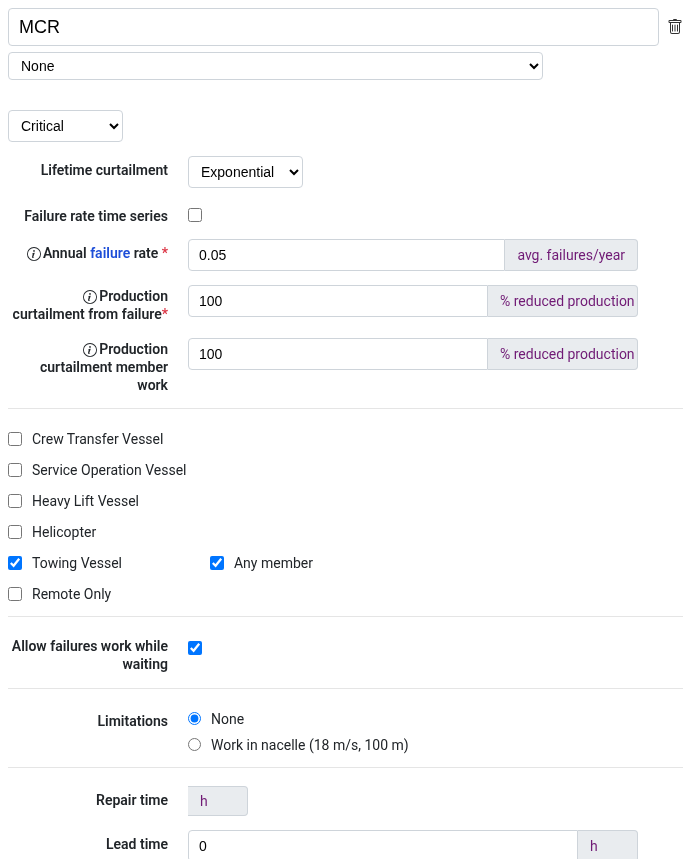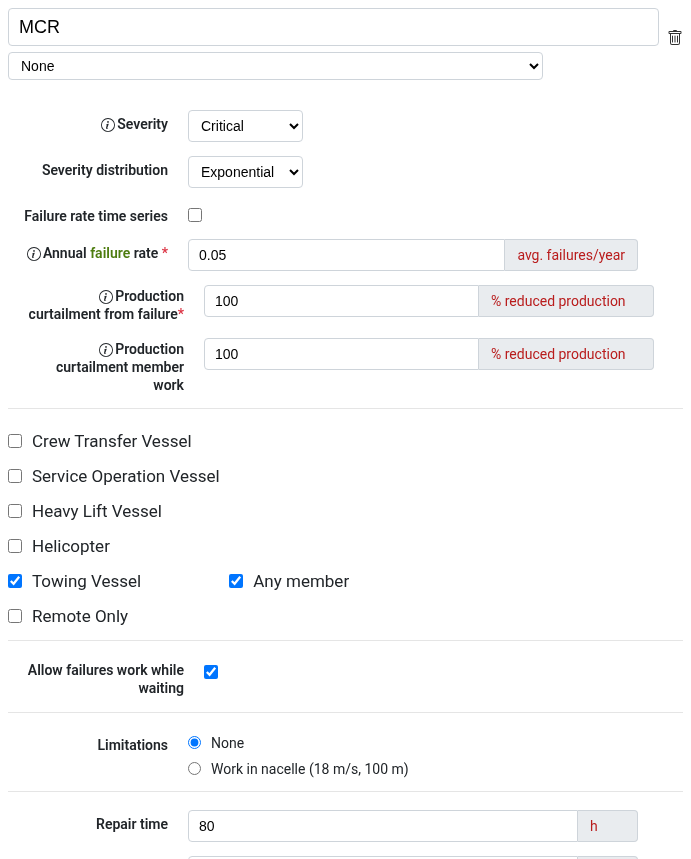--- a/index.html
+++ b/index.html
@@ -10,21 +10,21 @@
   body {
     font-family: -apple-system, BlinkMacSystemFont, "Segoe UI", Roboto, "Helvetica Neue", Arial, sans-serif;
     font-size: 14px;
     color: #212529;
     background: #fff;
     padding: 8px;
     width: 691px;
   }
   .header-row {
     display: flex;
-    align-items: flex-end;
+    align-items: center;
     gap: 8px;
     margin-bottom: 6px;
   }
   .name-input {
     flex: 1;
     padding: 6px 10px;
     border: 1px solid #ced4da;
     border-radius: 4px;
     font-size: 18px;
     font-weight: 400;
@@ -64,21 +64,20 @@
     text-align: right;
     padding-right: 20px;
     font-size: 14px;
     font-weight: 600;
     color: #212529;
     padding-top: 5px;
     line-height: 1.3;
   }
   .form-label.multiline {
     padding-top: 2px;
-    margin-left: 16px;
   }
   .required {
     color: #dc3545;
   }
   .info-icon {
     display: inline-block;
     width: 14px;
     height: 14px;
     vertical-align: middle;
     margin-right: 2px;
@@ -107,27 +106,27 @@
     font-size: 14px;
     height: 32px;
   }
   .input-group .suffix {
     padding: 6px 12px;
     background: #e9ecef;
     border: 1px solid #ced4da;
     border-left: none;
     border-radius: 0 4px 4px 0;
     font-size: 14px;
-    color: #b91c1c;
+    color: #701a75;
     display: flex;
     align-items: center;
     white-space: nowrap;
   }
   .input-group .suffix.wide {
-    width: 175px;
+    width: 150px;
     justify-content: flex-start;
   }
   .input-group .suffix.narrow {
     width: 60px;
   }
   input[type="checkbox"] {
     width: 14px;
     height: 14px;
     cursor: pointer;
   }
@@ -142,21 +141,21 @@
     flex-direction: column;
     gap: 15px;
     padding-top: 4px;
   }
   .vessel-item {
     display: flex;
     align-items: center;
     gap: 10px;
   }
   .vessel-item label {
-    font-size: 17px;
+    font-size: 14px;
     cursor: pointer;
   }
   .vessel-row-split {
     display: flex;
     gap: 88px;
   }
   .radio-list {
     display: flex;
     flex-direction: column;
     gap: 10px;
@@ -170,21 +169,21 @@
   .radio-item label {
     font-size: 14px;
     cursor: pointer;
   }
   hr.divider {
     border: none;
     border-top: 1px solid #e5e5e5;
     margin: 12px 0 18px 0;
   }
   .link-like {
-    color: #4d7c0f;
+    color: #1d4ed8;
   }
 </style>
 </head>
 <body>
 
 <div class="header-row">
   <input type="text" class="name-input" value="MCR" style="">
   <span class="trash-icon">
     <svg viewBox="0 0 16 16" fill="currentColor">
         <path d="M5.5 5.5A.5.5 0 0 1 6 6v6a.5.5 0 0 1-1 0V6a.5.5 0 0 1 .5-.5zm2.5 0a.5.5 0 0 1 .5.5v6a.5.5 0 0 1-1 0V6a.5.5 0 0 1 .5-.5zm3 .5a.5.5 0 0 0-1 0v6a.5.5 0 0 0 1 0V6z"></path>
@@ -195,35 +194,29 @@
 
 <div class="subselect-row">
   <select class="subselect">
     <option>None</option>
   </select>
 </div>
 
 <div class="form-section">
 
   <div class="form-row">
-    <div class="form-label">
-      <span class="info-icon"><svg viewBox="0 0 16 16" fill="currentColor">
-            <path d="M8 15A7 7 0 1 1 8 1a7 7 0 0 1 0 14zm0 1A8 8 0 1 0 8 0a8 8 0 0 0 0 16z"></path>
-            <path d="m8.93 6.588-2.29.287-.82.38.45.083c.294.07.352.176.288.469l-.738 3.468c-.194.897.105 1.319.808 1.319.545 0 1.178-.252 1.465-.598l.088-.416c-.2.176-.492.246-.686.246-.275 0-.375-.193-.304-.533L8.93 6.588zM9 4.5a1 1 0 1 1-2 0 1 1 0 0 1 2 0z"></path>
-          </svg></span><span>Severity</span>
-    </div>
     <div class="form-control-area">
       <select class="form-control">
         <option>Critical</option>
       </select>
     </div>
   </div>
 
   <div class="form-row">
-    <div class="form-label">Severity distribution</div>
+    <div class="form-label">Lifetime curtailment</div>
     <div class="form-control-area">
       <select class="form-control">
         <option>Exponential</option>
       </select>
     </div>
   </div>
 
   <div class="form-row">
     <div class="form-label">Failure rate time series</div>
     <div class="form-control-area">
@@ -341,21 +334,20 @@
       </div>
     </div>
   </div>
 
   <hr class="divider">
 
   <div class="form-row">
     <div class="form-label">Repair time</div>
     <div class="form-control-area">
       <div class="input-group">
-        <input type="text" value="80" style="">
         <span class="suffix narrow">h</span>
       </div>
     </div>
   </div>
 
   <div class="form-row">
     <div class="form-label">Lead time</div>
     <div class="form-control-area">
       <div class="input-group">
         <input type="text" value="0" style="">

